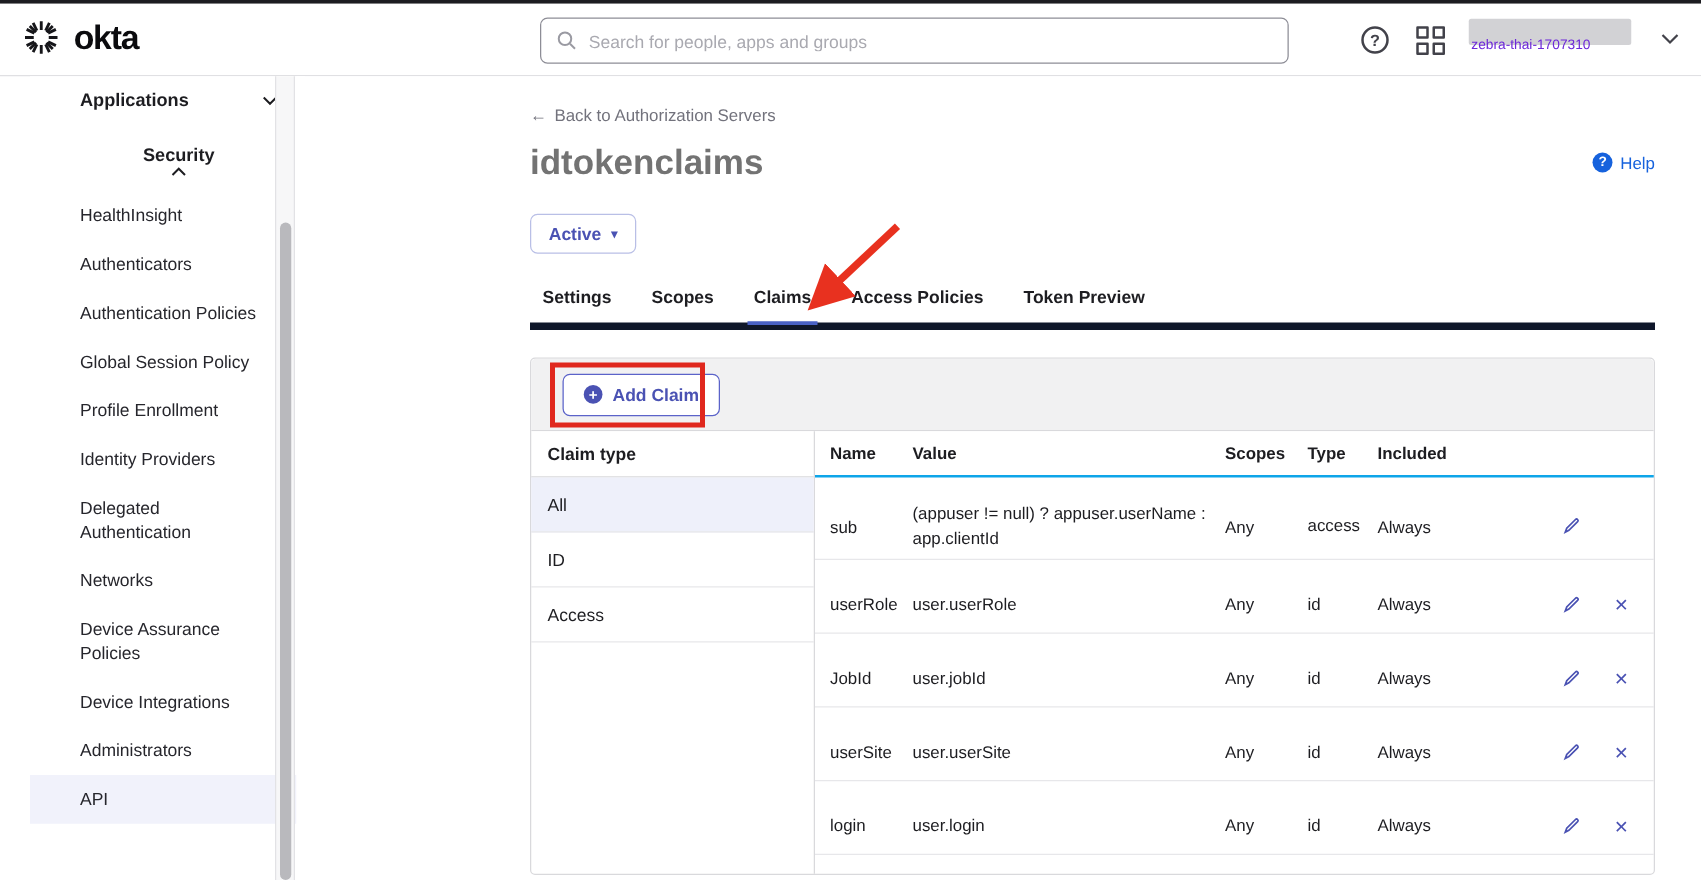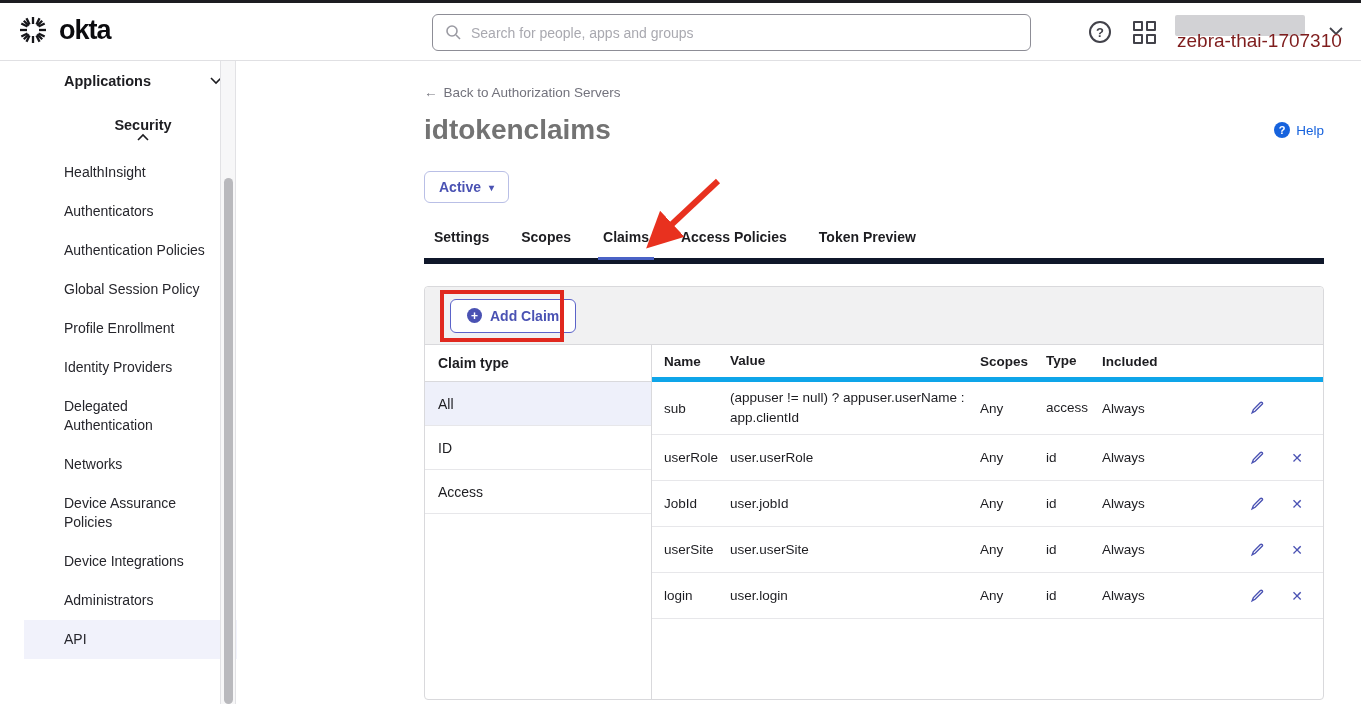--- a/index.html
+++ b/index.html
@@ -18,21 +18,21 @@
     font-family:"Liberation Sans", sans-serif; }
   .search-wrap input::placeholder { color:#a9a9b0; }
   .hdr-right { position:absolute; right:18px; top:12px; display:flex; align-items:center; gap:18px; }
   .icon-btn { width:26px; height:26px; display:flex; align-items:center; justify-content:center; cursor:pointer; }
   .help-circle { width:22px; height:22px; border:2px solid #42424a; border-radius:50%;
     display:flex; align-items:center; justify-content:center; font-size:13px; font-weight:bold; color:#42424a; }
   .grid-icon { display:grid; grid-template-columns:10px 10px; grid-template-rows:10px 10px; gap:3px; }
   .grid-icon span { border:2px solid #42424a; border-radius:1px; }
   .account { position:relative; width:136px; height:34px; }
   .redaction { position:absolute; left:0; top:0; width:130px; height:21px; background:#d2d2d5; border-radius:2px; }
-  .account-line { position:absolute; left:2px; top:15px; font-size:19px; color:#7f1d1d; white-space:nowrap; }
+  .account-line { position:absolute; left:2px; top:15px; font-size:11px; color:#6d28d9; white-space:nowrap; }
   .caret { font-size:12px; color:#42424a; }
 
   
   .sidebar { position:absolute; left:0; top:61px; width:220px; bottom:0; background:#fff; overflow:hidden;margin-left:24px; }
   .side-section { display:flex; justify-content:space-between; align-items:center;
     padding:12px 22px 12px 40px; font-weight:bold; font-size:14.5px; cursor:pointer; }
   .side-item { padding:10px 10px 10px 40px; font-size:14px; color:#26262c; cursor:pointer; }
   .side-item span { display:block; max-width:152px; line-height:19px; }
   .side-item.selected { background:#f1f2fb; }
   .side-scroll { position:absolute; left:220px; top:61px; bottom:0; width:16px; background:#f7f7f8;
@@ -74,22 +74,22 @@
 
   .panel-body { flex:1; display:flex; min-height:0; }
   .claim-col { width:227px; border-right:1px solid #d9d9dc; }
   .ct-header { height:37px; border-bottom:1px solid #d9d9dc; font-weight:bold; font-size:14px;
     display:flex; align-items:center; padding-left:13px; }
   .ct-row { height:44px; border-bottom:1px solid #e7e7ea; display:flex; align-items:center;
     padding-left:13px; font-size:14px; cursor:pointer; }
   .ct-row.selected { background:#eef0fa; }
 
   .table-col { flex:1; display:flex; flex-direction:column; font-size:13.5px; }
-  .t-header { display:flex; height:37px; border-bottom:5px solid #0ea5e9; align-items:center; font-weight:bold; }
-  .t-row { display:flex; border-bottom:1px solid #e7e7ea; align-items:center; min-height:46px; padding:6px 0; }
+  .t-header { display:flex; height:37px; border-bottom:2px solid #0ea5e9; align-items:center; font-weight:bold; }
+  .t-row { display:flex; border-bottom:1px solid #e7e7ea; align-items:center; min-height:46px; padding:6px 0;margin-top:13px; }
   .c-name { width:78px; padding-left:12px; }
   .c-value { width:250px; padding-right:14px; line-height:20px; }
   .c-scopes { width:66px; }
   .c-type { width:56px; padding-right:8px; overflow-wrap:anywhere; line-height:20px; }
   .c-included { width:96px; }
   .c-actions { flex:1; display:flex; justify-content:flex-end; align-items:center; gap:24px; padding-right:18px; }
   .act { width:16px; height:16px; display:flex; align-items:center; justify-content:center;
     color:#4a52b3; font-size:14px; cursor:pointer; }
 </style>
 </head>

